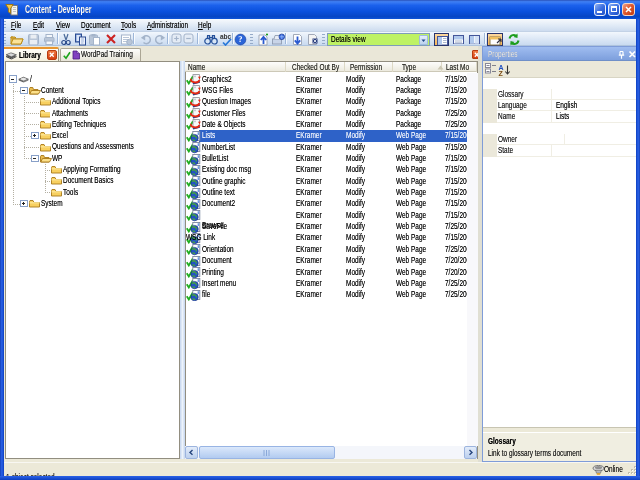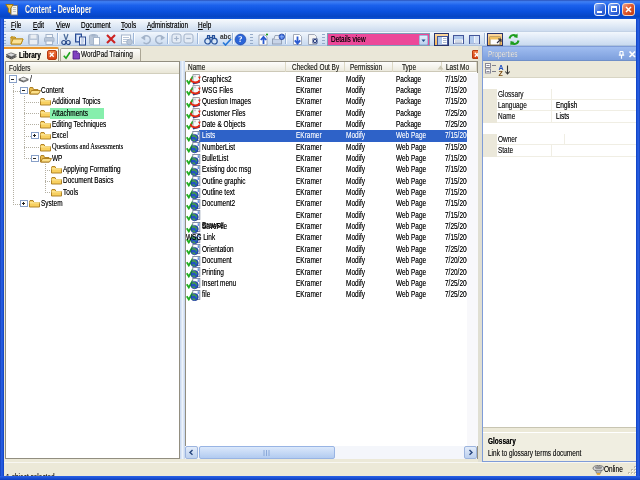--- a/index.html
+++ b/index.html
@@ -138,21 +138,21 @@
 <div class="ab" style="left:291px;top:33px;width:13px;height:13px;"><svg width="14" height="13">
         <path d="M2.5 1.5 L8.5 1.5 L10.5 3.5 L10.5 11.5 L2.5 11.5 Z" fill="#fff" stroke="#98a0b0" stroke-width="0.9"></path>
         <path d="M6.5 3.5 L6.5 10 M3.8 7.3 L6.5 10.5 L9.2 7.3" stroke="#2a5ad0" stroke-width="1.8" fill="none"></path>
       </svg></div>
 <div class="ab" style="left:305.5px;top:33px;width:13px;height:13px;"><svg width="14" height="13">
         <path d="M2.5 1.5 L8.5 1.5 L10.5 3.5 L10.5 11.5 L2.5 11.5 Z" fill="#f4f4f4" stroke="#98a0b0" stroke-width="0.9"></path>
         <rect x="6.5" y="5.5" width="5" height="5" fill="#2a3f7e"></rect>
         <path d="M7.5 6.5 L10.5 9.5 M10.5 6.5 L7.5 9.5" stroke="#fff" stroke-width="0.8"></path>
       </svg></div>
 <div class="ab grip" style="left:321.5px;top:34px;height:10px;"></div>
-<div class="ab" style="left:327px;top:33px;width:102.5px;height:12.5px;background:#ec4899;border:1px solid #7f9db9;">
+<div class="ab" style="left:327px;top:33px;width:102.5px;height:12.5px;background:#bef264;border:1px solid #7f9db9;">
 <span class="t" style="position:absolute;left:3px;top:0;height:11px;line-height:11px;color:#000;">Details view</span>
 <div class="ab" style="right:0.5px;top:0.5px;width:9px;height:10.5px;background:linear-gradient(180deg,#e6eefb,#bcd2ee);border:1px solid #9ebcdf;border-radius:1px;">
 <svg width="7" height="9" style="position:absolute;left:0;top:0;">
           <path d="M1.5 3.5 L3.5 6 L5.5 3.5 Z" fill="#204a87"></path>
         </svg>
       </div>
     </div>
 <div class="ab" style="left:434px;top:32.5px;width:15px;height:13.5px;background:linear-gradient(180deg,#fdd9a0,#f8b558);border:1px solid #29356e;">
       <svg width="11" height="9.5" style="position:absolute;left:2px;top:2px;">
         <rect x="0.5" y="0.5" width="10" height="8.5" fill="#fff" stroke="#44569a"></rect>
@@ -216,21 +216,20 @@
         <path d="M6 1 L6 3.5 L8.5 3.5" fill="#c8a8e8" stroke="#4a1a80" stroke-width="0.6"></path>
       </svg>
 </div>
 <div class="ab" style="left:81px;top:48px;height:13px;line-height:13px;color:#1a1a1a;"><span class="t">WordPad Training</span></div>
 <div class="ab" style="left:471.5px;top:49.5px;width:9px;height:9px;border-radius:1px;background:linear-gradient(180deg,#f07b42,#d43e10);border:1px solid #b83a10;">
  <svg width="7.5" height="7.5" style="position:absolute;left:0;top:0;">
         <path d="M1.8 1.8 L5.7 5.7 M5.7 1.8 L1.8 5.7" stroke="#fff" stroke-width="1.3"></path>
       </svg>
     </div>
 <div class="ab" style="left:5px;top:61px;width:175px;height:398px;background:#fff;border:1px solid #928e80;"></div>
-<div class="ab" style="left:6px;top:62px;width:173px;height:11.5px;background:linear-gradient(180deg,#fcfcf9,#e9e6d6);border-bottom:1px solid #d2cfbd;line-height:12px;color:#333;"><span class="t" style="margin-left:3px;">Folders</span></div>
 <div class="ab" style="left:5px;top:61px;width:175px;height:398px;overflow:hidden;">
 <div class="dotv" style="left:7.5px;top:23px;height:119.5px;"></div>
 <div class="dotv" style="left:18.5px;top:35px;height:62.30000000000001px;"></div>
 <div class="dotv" style="left:40px;top:102.5px;height:28.80000000000001px;"></div>
 <div class="ab" style="left:4.0px;top:14.45px;width:7.5px;height:7.5px;border:1px solid #88a0c8;background:#fff;">
         <div class="ab" style="left:1.2px;top:2.3px;width:3.2px;height:1px;background:#222;"></div>
       </div>
 <div class="ab" style="left:12.5px;top:13.75px;"><svg width="11" height="9">
           <path d="M0.8 4.2 L5.5 2.2 L10.4 4.2 L5.7 6.4 Z" fill="#b8b8b8" stroke="#4a4a4a" stroke-width="0.7"></path>
           <path d="M0.8 4.2 L5.7 6.4 L5.7 7.6 L0.8 5.4 Z" fill="#5a5a5a"></path>
@@ -251,21 +250,21 @@
 <div class="ab" style="left:34.5px;top:36.349999999999994px;"><svg width="11" height="9">
           <path d="M0.5 2.5 L0.5 8 L10.5 8 L10.5 3.5 L5 3.5 L4 1.5 L1 1.5 Z" fill="#f8d060" stroke="#a87818" stroke-width="0.9"></path>
           <path d="M0.5 3.8 L10.5 3.8" stroke="#fde89a" stroke-width="1.2"></path>
         </svg></div>
 <div class="ab" style="left:46.5px;top:35.24999999999999px;height:11.2px;line-height:11.5px;color:#000;"><span class="t">Additional Topics</span></div>
 <div class="doth" style="left:18.5px;top:52.150000000000006px;width:16.0px;"></div>
 <div class="ab" style="left:34.5px;top:47.650000000000006px;"><svg width="11" height="9">
           <path d="M0.5 2.5 L0.5 8 L10.5 8 L10.5 3.5 L5 3.5 L4 1.5 L1 1.5 Z" fill="#f8d060" stroke="#a87818" stroke-width="0.9"></path>
           <path d="M0.5 3.8 L10.5 3.8" stroke="#fde89a" stroke-width="1.2"></path>
         </svg></div>
-<div class="ab" style="left:45.0px;top:46.550000000000004px;height:11.2px;line-height:11.5px;background:#86efac;padding:0 2px;"><span class="t">Attachments</span></div>
+<div class="ab" style="left:45.0px;top:46.550000000000004px;height:11.2px;line-height:11.5px;background:#ffffff;padding:0 2px;"><span class="t">Attachments</span></div>
 <div class="doth" style="left:18.5px;top:63.45px;width:16.0px;"></div>
 <div class="ab" style="left:34.5px;top:58.95px;"><svg width="11" height="9">
           <path d="M0.5 2.5 L0.5 8 L10.5 8 L10.5 3.5 L5 3.5 L4 1.5 L1 1.5 Z" fill="#f8d060" stroke="#a87818" stroke-width="0.9"></path>
           <path d="M0.5 3.8 L10.5 3.8" stroke="#fde89a" stroke-width="1.2"></path>
         </svg></div>
 <div class="ab" style="left:46.5px;top:57.85px;height:11.2px;line-height:11.5px;color:#000;"><span class="t">Editing Techniques</span></div>
 <div class="doth" style="left:18.5px;top:74.75px;width:7.0px;"></div>
 <div class="ab" style="left:26.0px;top:70.95px;width:7.5px;height:7.5px;border:1px solid #88a0c8;background:#fff;">
         <div class="ab" style="left:1.2px;top:2.3px;width:3.2px;height:1px;background:#222;"></div>
         <div class="ab" style="left:2.3px;top:1.2px;width:1px;height:3.2px;background:#222;"></div>
@@ -273,21 +272,21 @@
 <div class="ab" style="left:34.5px;top:70.25px;"><svg width="11" height="9">
           <path d="M0.5 2.5 L0.5 8 L10.5 8 L10.5 3.5 L5 3.5 L4 1.5 L1 1.5 Z" fill="#f8d060" stroke="#a87818" stroke-width="0.9"></path>
           <path d="M0.5 3.8 L10.5 3.8" stroke="#fde89a" stroke-width="1.2"></path>
         </svg></div>
 <div class="ab" style="left:46.5px;top:69.15px;height:11.2px;line-height:11.5px;color:#000;"><span class="t">Excel</span></div>
 <div class="doth" style="left:18.5px;top:86.05000000000001px;width:16.0px;"></div>
 <div class="ab" style="left:34.5px;top:81.55000000000001px;"><svg width="11" height="9">
           <path d="M0.5 2.5 L0.5 8 L10.5 8 L10.5 3.5 L5 3.5 L4 1.5 L1 1.5 Z" fill="#f8d060" stroke="#a87818" stroke-width="0.9"></path>
           <path d="M0.5 3.8 L10.5 3.8" stroke="#fde89a" stroke-width="1.2"></path>
         </svg></div>
-<div class="ab" style="left:46.5px;top:80.45000000000002px;height:11.2px;line-height:11.5px;color:#000;font-family:Liberation Serif, serif;"><span class="t">Questions and Assessments</span></div>
+<div class="ab" style="left:46.5px;top:80.45000000000002px;height:11.2px;line-height:11.5px;color:#000;"><span class="t">Questions and Assessments</span></div>
 <div class="doth" style="left:18.5px;top:97.35px;width:7.0px;"></div>
 <div class="ab" style="left:26.0px;top:93.55px;width:7.5px;height:7.5px;border:1px solid #88a0c8;background:#fff;">
         <div class="ab" style="left:1.2px;top:2.3px;width:3.2px;height:1px;background:#222;"></div>
       </div>
 <div class="ab" style="left:34.5px;top:92.85px;"><svg width="12" height="9">
           <path d="M0.5 2.5 L0.5 8 L9 8 L9 3.5 L4.5 3.5 L3.8 1.5 L1 1.5 Z" fill="#e8bc50" stroke="#a87818" stroke-width="0.9"></path>
           <path d="M2.5 4.5 L11.5 4.5 L9.5 8 L0.8 8 Z" fill="#fce08a" stroke="#a87818" stroke-width="0.9"></path>
         </svg></div>
 <div class="ab" style="left:46.5px;top:91.75px;height:11.2px;line-height:11.5px;color:#000;"><span class="t">WP</span></div>
 <div class="doth" style="left:40px;top:108.65px;width:5.5px;"></div>

